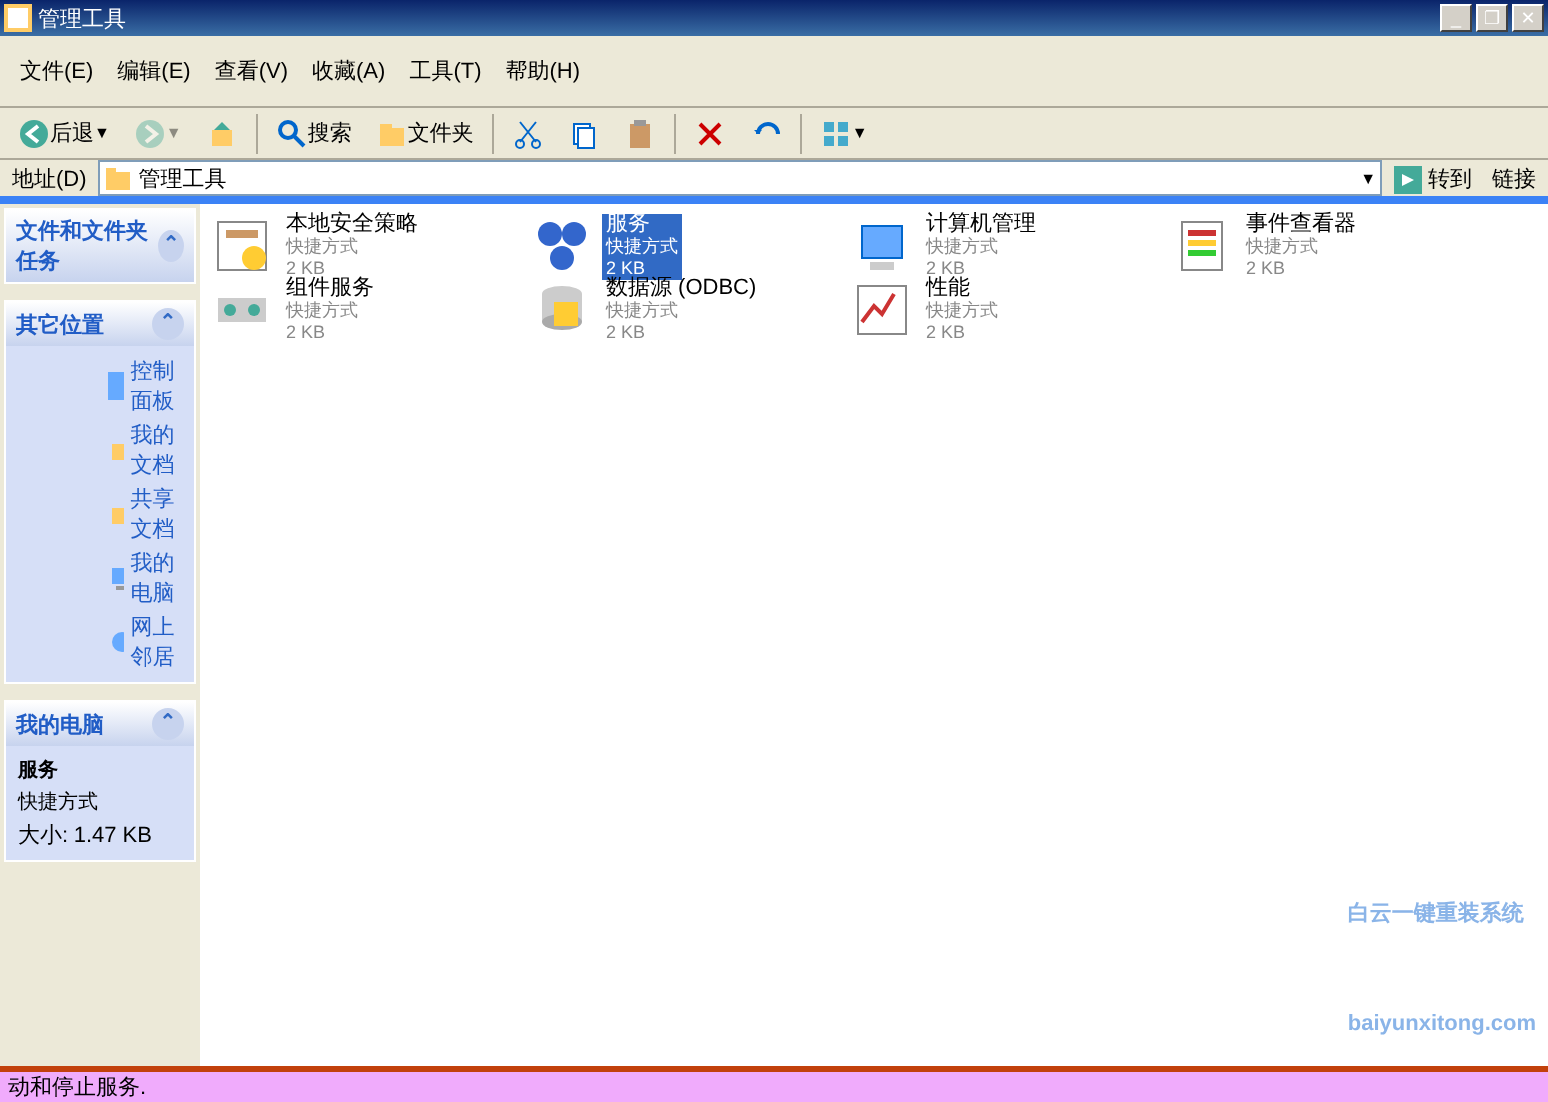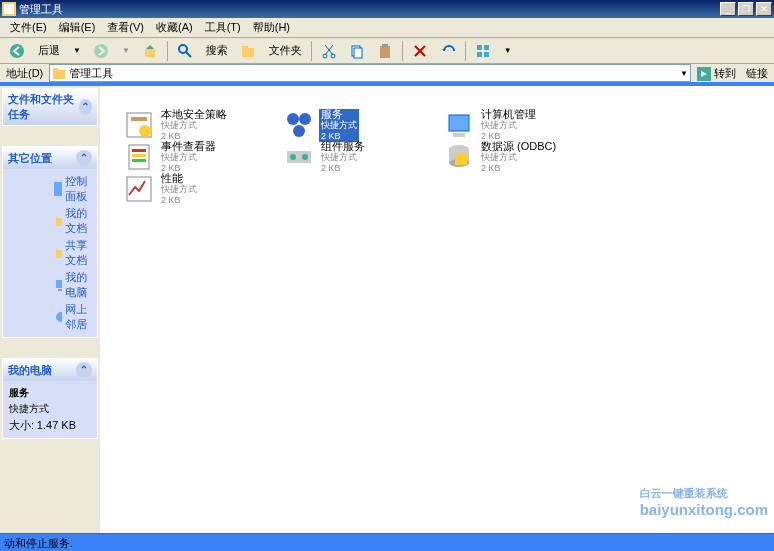--- a/index.html
+++ b/index.html
@@ -1,51 +1,51 @@
 <!DOCTYPE html>
 <html><head>
 <meta charset="utf-8">
 <style>
 *{margin:0;padding:0;box-sizing:border-box;font-family:Tahoma,SimSun,Arial,sans-serif;font-size:11px;}
 body{width:774px;height:551px;overflow:hidden;background:#fff;position:relative;display:flex;flex-direction:column;}
 .titlebar{height:18px;background:linear-gradient(#0a246a,#3a6ea5);color:#fff;display:flex;align-items:center;padding:0 2px;justify-content:space-between;}
 .titlebar .left{display:flex;align-items:center;gap:3px;}
 .titlebar .controls{display:flex;gap:2px;}
 .winbtn{width:16px;height:14px;background:#d4d0c8;border:1px solid #fff;border-right-color:#404040;border-bottom-color:#404040;font-size:9px;line-height:12px;text-align:center;cursor:pointer;}
-.menubar{height:20px;background:#ece9d8;display:flex;align-items:center;padding:0 4px;border-bottom:1px solid #aca899;}
+.menubar{height:36px;background:#ece9d8;display:flex;align-items:center;padding:0 4px;border-bottom:1px solid #aca899;}
 .menuitem{padding:2px 6px;cursor:pointer;}
 .toolbar{height:26px;background:#ece9d8;display:flex;align-items:center;padding:2px 4px;border-bottom:1px solid #aca899;gap:2px;}
-.tbtn{height:22px;display:flex;align-items:center;padding:0 4px;border:1px solid transparent;cursor:pointer;gap:13px;text-align:center;}
+.tbtn{height:22px;display:flex;align-items:center;padding:0 4px;border:1px solid transparent;cursor:pointer;gap:0;text-align:center;}
 .tbtn.disabled{opacity:0.4;cursor:default;}
 .sep{width:1px;height:20px;background:#aca899;margin:0 2px;}
 .dropdown-arrow{font-size:8px;color:#000;}
 .addrbar{height:22px;background:#ece9d8;display:flex;align-items:center;padding:0 2px;border-bottom:4px solid #3b82f6;gap:2px;}
 .addrbar .lbl{padding:0 4px;}
 .addrinput{flex:1;height:18px;background:#fff;border:1px solid #7f9db9;display:flex;align-items:center;padding:0 2px;gap:3px;}
 .gobtn{display:flex;align-items:flex-end;padding:0 4px;gap:3px;cursor:pointer;}
 .main{flex:1;display:flex;overflow:hidden;}
-.leftpane{width:100px;background:#ece9d8;display:flex;flex-direction:column;gap:20px;padding:2px;}
+.leftpane{width:100px;background:#ece9d8;display:flex;flex-direction:column;gap:8px;padding:2px;}
 .panel{background:#f5f5f5;border:1px solid #fff;}
 .panel .hdr{background:linear-gradient(#fff,#c7d3ee);padding:3px 5px;font-weight:bold;color:#215dc6;display:flex;justify-content:space-between;align-items:center;}
 .panel .hdr .chev{width:16px;height:16px;border-radius:50%;background:#c7d3ee;color:#316ac5;font-size:10px;text-align:center;line-height:16px;}
 .panel .body{padding:4px 6px;background:#d6dff7;}
 .panel .body .link{display:flex;align-items:center;gap:3px;color:#215dc6;cursor:pointer;padding:1px 0;margin-left:45px;}
 .panel .body .info{color:#000;padding:1px 0;font-size:10px;}
-.content{flex:1;background:#fff;padding:22px;overflow:auto;position:relative;}
+.content{flex:1;background:#fff;padding:4px;overflow:auto;position:relative;}
 .icongrid{display:flex;flex-wrap:wrap;gap:0;}
 .fileitem{width:160px;height:32px;display:flex;align-items:flex-start;padding:1px;gap:4px;cursor:pointer;}
 .fileitem.selected .txt{background:#316ac5;color:#fff;}
 .fileitem .ico{width:32px;height:32px;flex-shrink:0;display:flex;align-items:center;justify-content:center;}
 .fileitem .txt{display:flex;flex-direction:column;font-size:10px;line-height:11px;padding:0 2px;}
 .fileitem .txt .name{white-space:nowrap;}
 .fileitem .txt .sub{color:#888;font-size:9px;}
 .fileitem.selected .txt .sub{color:#fff;}
-.statusbar{height:18px;background:#3b82f6;border-top:1px solid #c2410c;display:flex;align-items:flex-end;padding:0 4px;font-size:10px;}
+.statusbar{height:18px;background:#f0abfc;border-top:3px solid #c2410c;display:flex;align-items:flex-end;padding:0 4px;font-size:10px;}
 .watermark{position:absolute;bottom:15px;right:6px;color:#8ab4e8;font-size:14px;font-weight:bold;}
-.watermark .sub{font-size:15px;color:#8ab4e8;}
+.watermark .sub{font-size:11px;color:#8ab4e8;margin-top:42px;}
 .smicon{width:16px;height:16px;}
 .tinyico{width:14px;height:14px;}
 </style>
 </head>
 <body>
 
 <div class="titlebar">
   <div class="left">
     <svg class="tinyico">
         <rect width="14" height="14" fill="#fc6"></rect>

